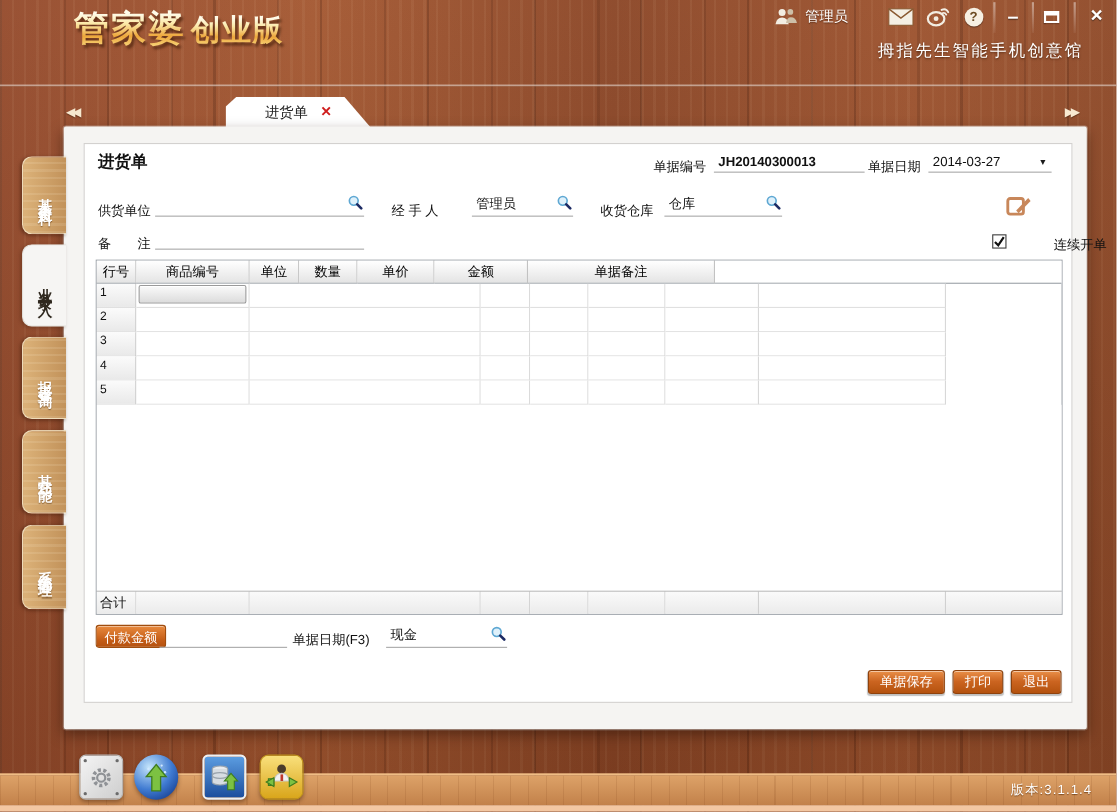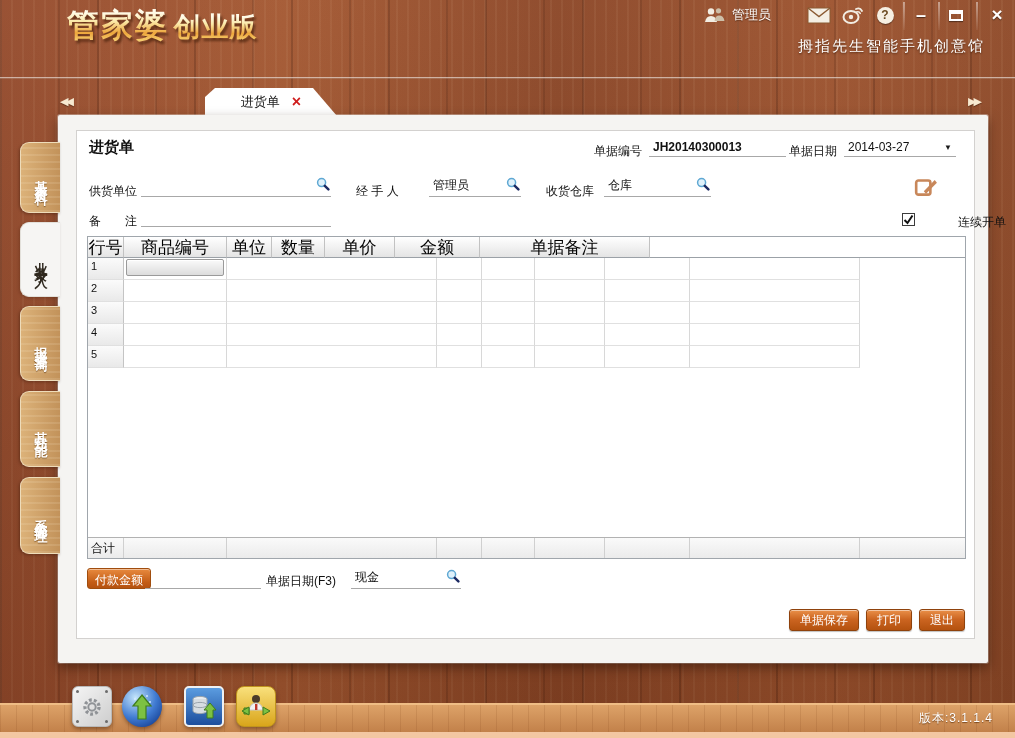--- a/index.html
+++ b/index.html
@@ -93,21 +93,21 @@
          border:1px solid #3c3c3c; cursor:pointer; }
 
   
   .grid { position:absolute; left:10px; top:105px; width:879px; height:323px;
           border:1px solid #a0a6ac; display:flex; flex-direction:column; background:#fff; }
   .grow { display:flex; width:100%; }
   .ghead { height:21px; }
   .ghead .gc { background:linear-gradient(#ffffff,#e4e4e4);
                border-right:1px solid #c2c2c2; border-bottom:1px solid #9ba1a7;
                display:flex; align-items:center; justify-content:center;
-               font-size:17px; color:#000; }
+               font-size:12px; color:#000; }
   .ghead .gcf { border-bottom:1px solid #9ba1a7; background:#fff; }
   .gbody-row { height:22px; }
   .gc,.gcf { height:100%; }
   .gbody-row .gc { border-right:1px solid #d8d8d8; border-bottom:1px solid #e0e0e0; background:#fff; }
   .gbody-row .gc.rownum { background:linear-gradient(#fbfbfb,#e9e9e9); border-right:1px solid #c4c4c4;
                font-size:11px; padding:2px 0 0 3px; }
   .gfill { flex:1; background:#fff; }
   .gfoot { height:21px; border-top:1px solid #b2b2b2; }
   .gfoot .gc { background:linear-gradient(#fafafa,#ebebeb); border-right:1px solid #d0d0d0;
                font-size:12px; padding:2px 0 0 3px; }

